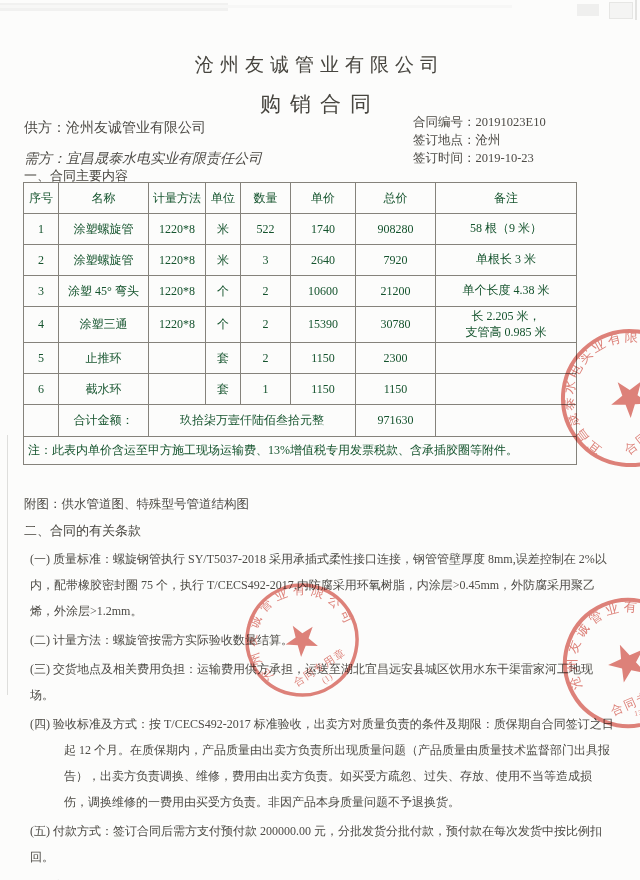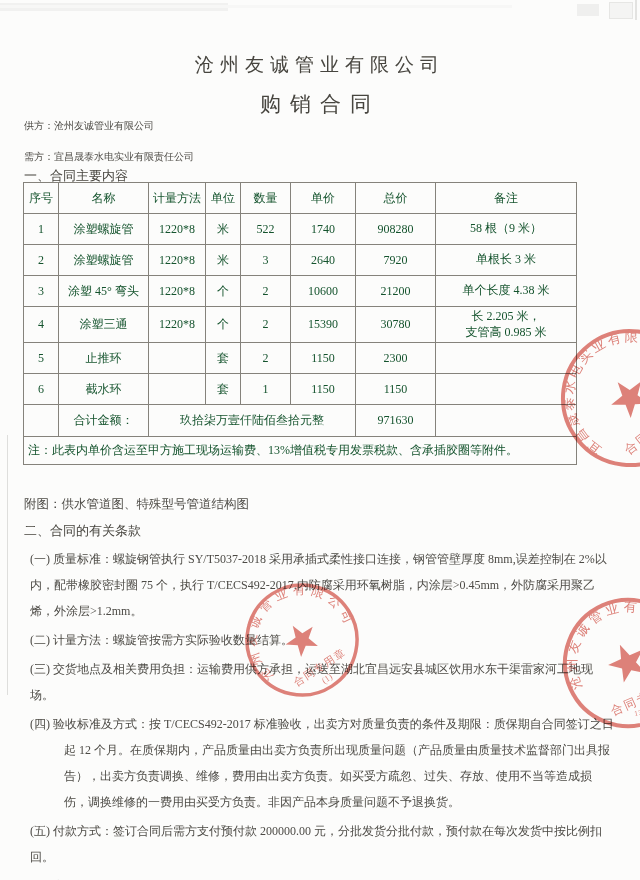--- a/index.html
+++ b/index.html
@@ -18,23 +18,23 @@
   .left-edge { left:7px; top:435px; width:1px; height:260px; background:#dededc; }
 
   .company-title {
     position:absolute; top:52px; left:0; width:100%;
     text-align:center; font-size:19px; letter-spacing:6px; color:#47453f;
   }
   .doc-title {
     position:absolute; top:90px; left:0; width:100%;
     text-align:center; font-size:21px; letter-spacing:9px; color:#47453f;
   }
-  .meta-line { position:absolute; font-size:10px; color:#4c4a45; }
+  .meta-line { position:absolute; font-size:14px; color:#4c4a45; }
   .supplier-line { left:24px; top:119px; }
-  .buyer-line { left:24px; top:150px; }
+  .buyer-line { left:24px; top:150px;font-style:italic; }
   .meta-right { position:absolute; left:413px; top:113px; font-size:12.5px; color:#4c4a45; line-height:18px; }
   .section-title { position:absolute; font-size:13px; color:#47453f; }
   .s1 { left:24px; top:167px; }
   .s2 { left:24px; top:522px; }
   .attachment-line { position:absolute; left:24px; top:496px; font-size:12.5px; color:#4c4a45; }
 
   table.items {
     position:absolute; left:23px; top:182px; width:553px;
     border-collapse:collapse; table-layout:fixed;
     font-size:12px; color:#14532d;
@@ -77,20 +77,25 @@
   <div class="artifact a3"></div>
   <div class="artifact a4"></div>
   <div class="artifact a5"></div>
   <div class="artifact left-edge"></div>
 
   <div class="company-title">沧州友诚管业有限公司</div>
   <div class="doc-title">购销合同</div>
 
   <div class="meta-line supplier-line">供方：沧州友诚管业有限公司</div>
   <div class="meta-line buyer-line">需方：宜昌晟泰水电实业有限责任公司</div>
+  <div class="meta-right">
+    <div><span>合同编号：</span><span>20191023E10</span></div>
+    <div><span>签订地点：</span><span>沧州</span></div>
+    <div><span>签订时间：</span><span>2019-10-23</span></div>
+  </div>
 
   <div class="section-title s1">一、合同主要内容</div>
 
   <table class="items">
     <colgroup>
       <col style="width:35px">
         <col style="width:90px">
         <col style="width:57px">
         <col style="width:35px">
       <col style="width:50px">

